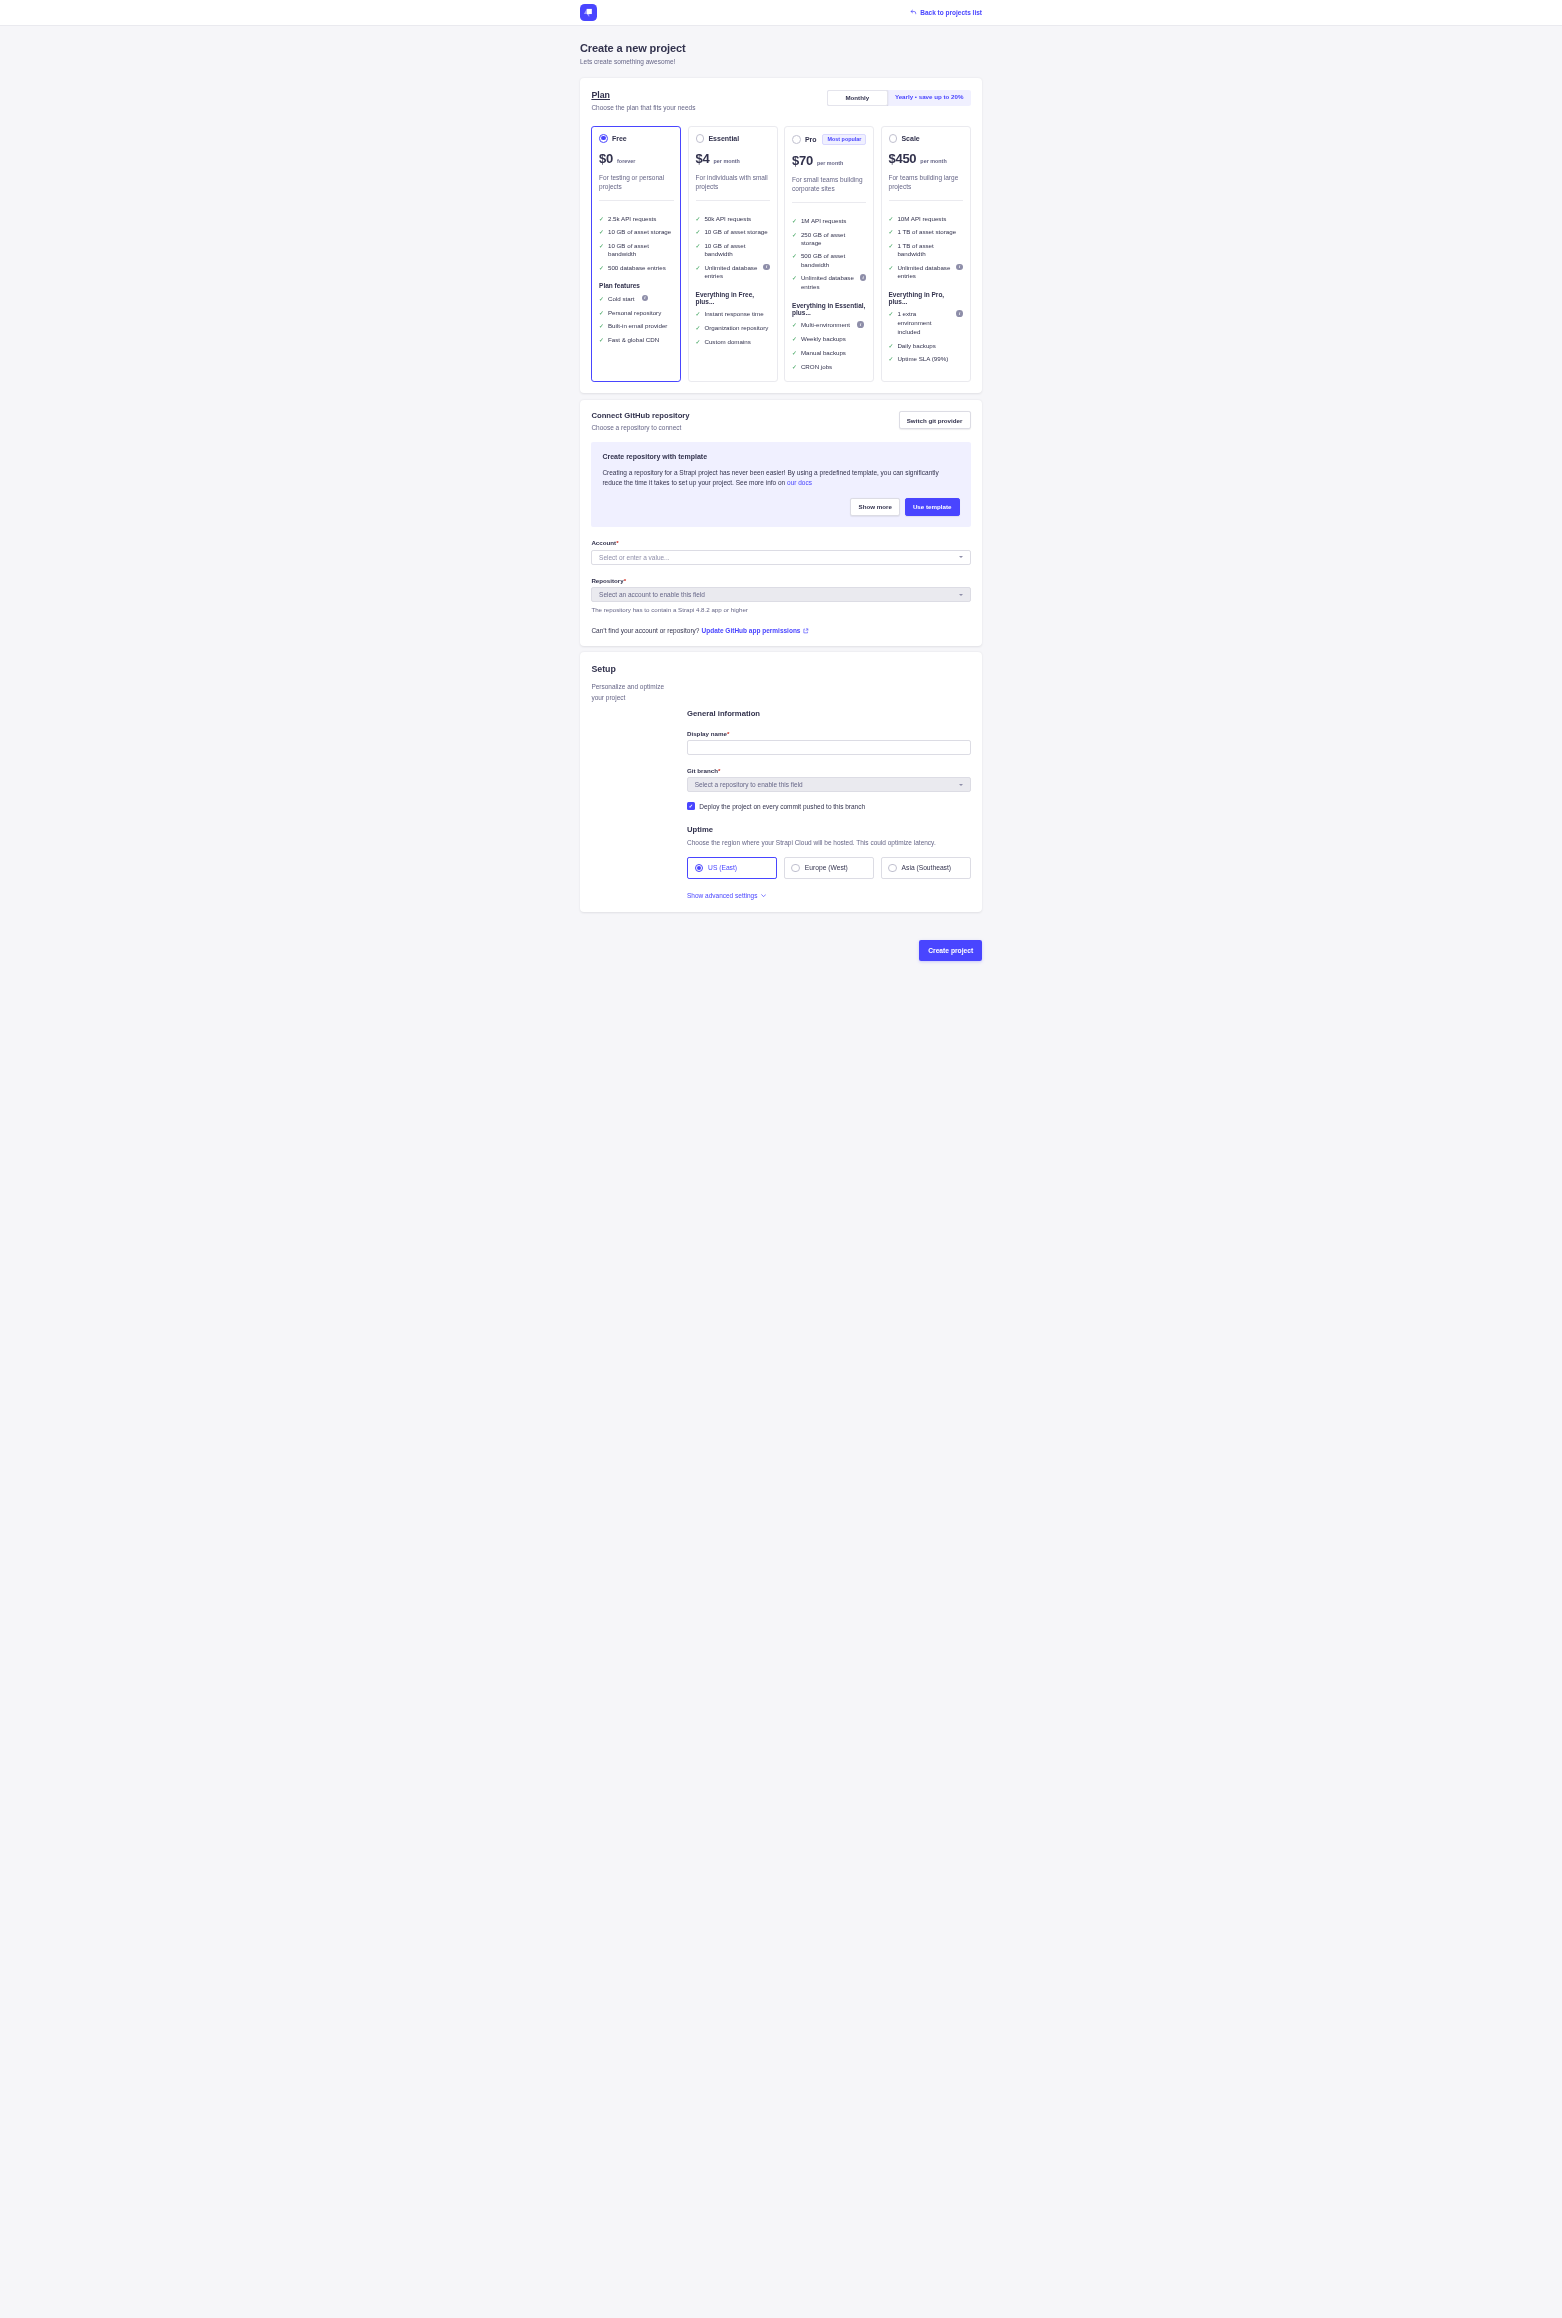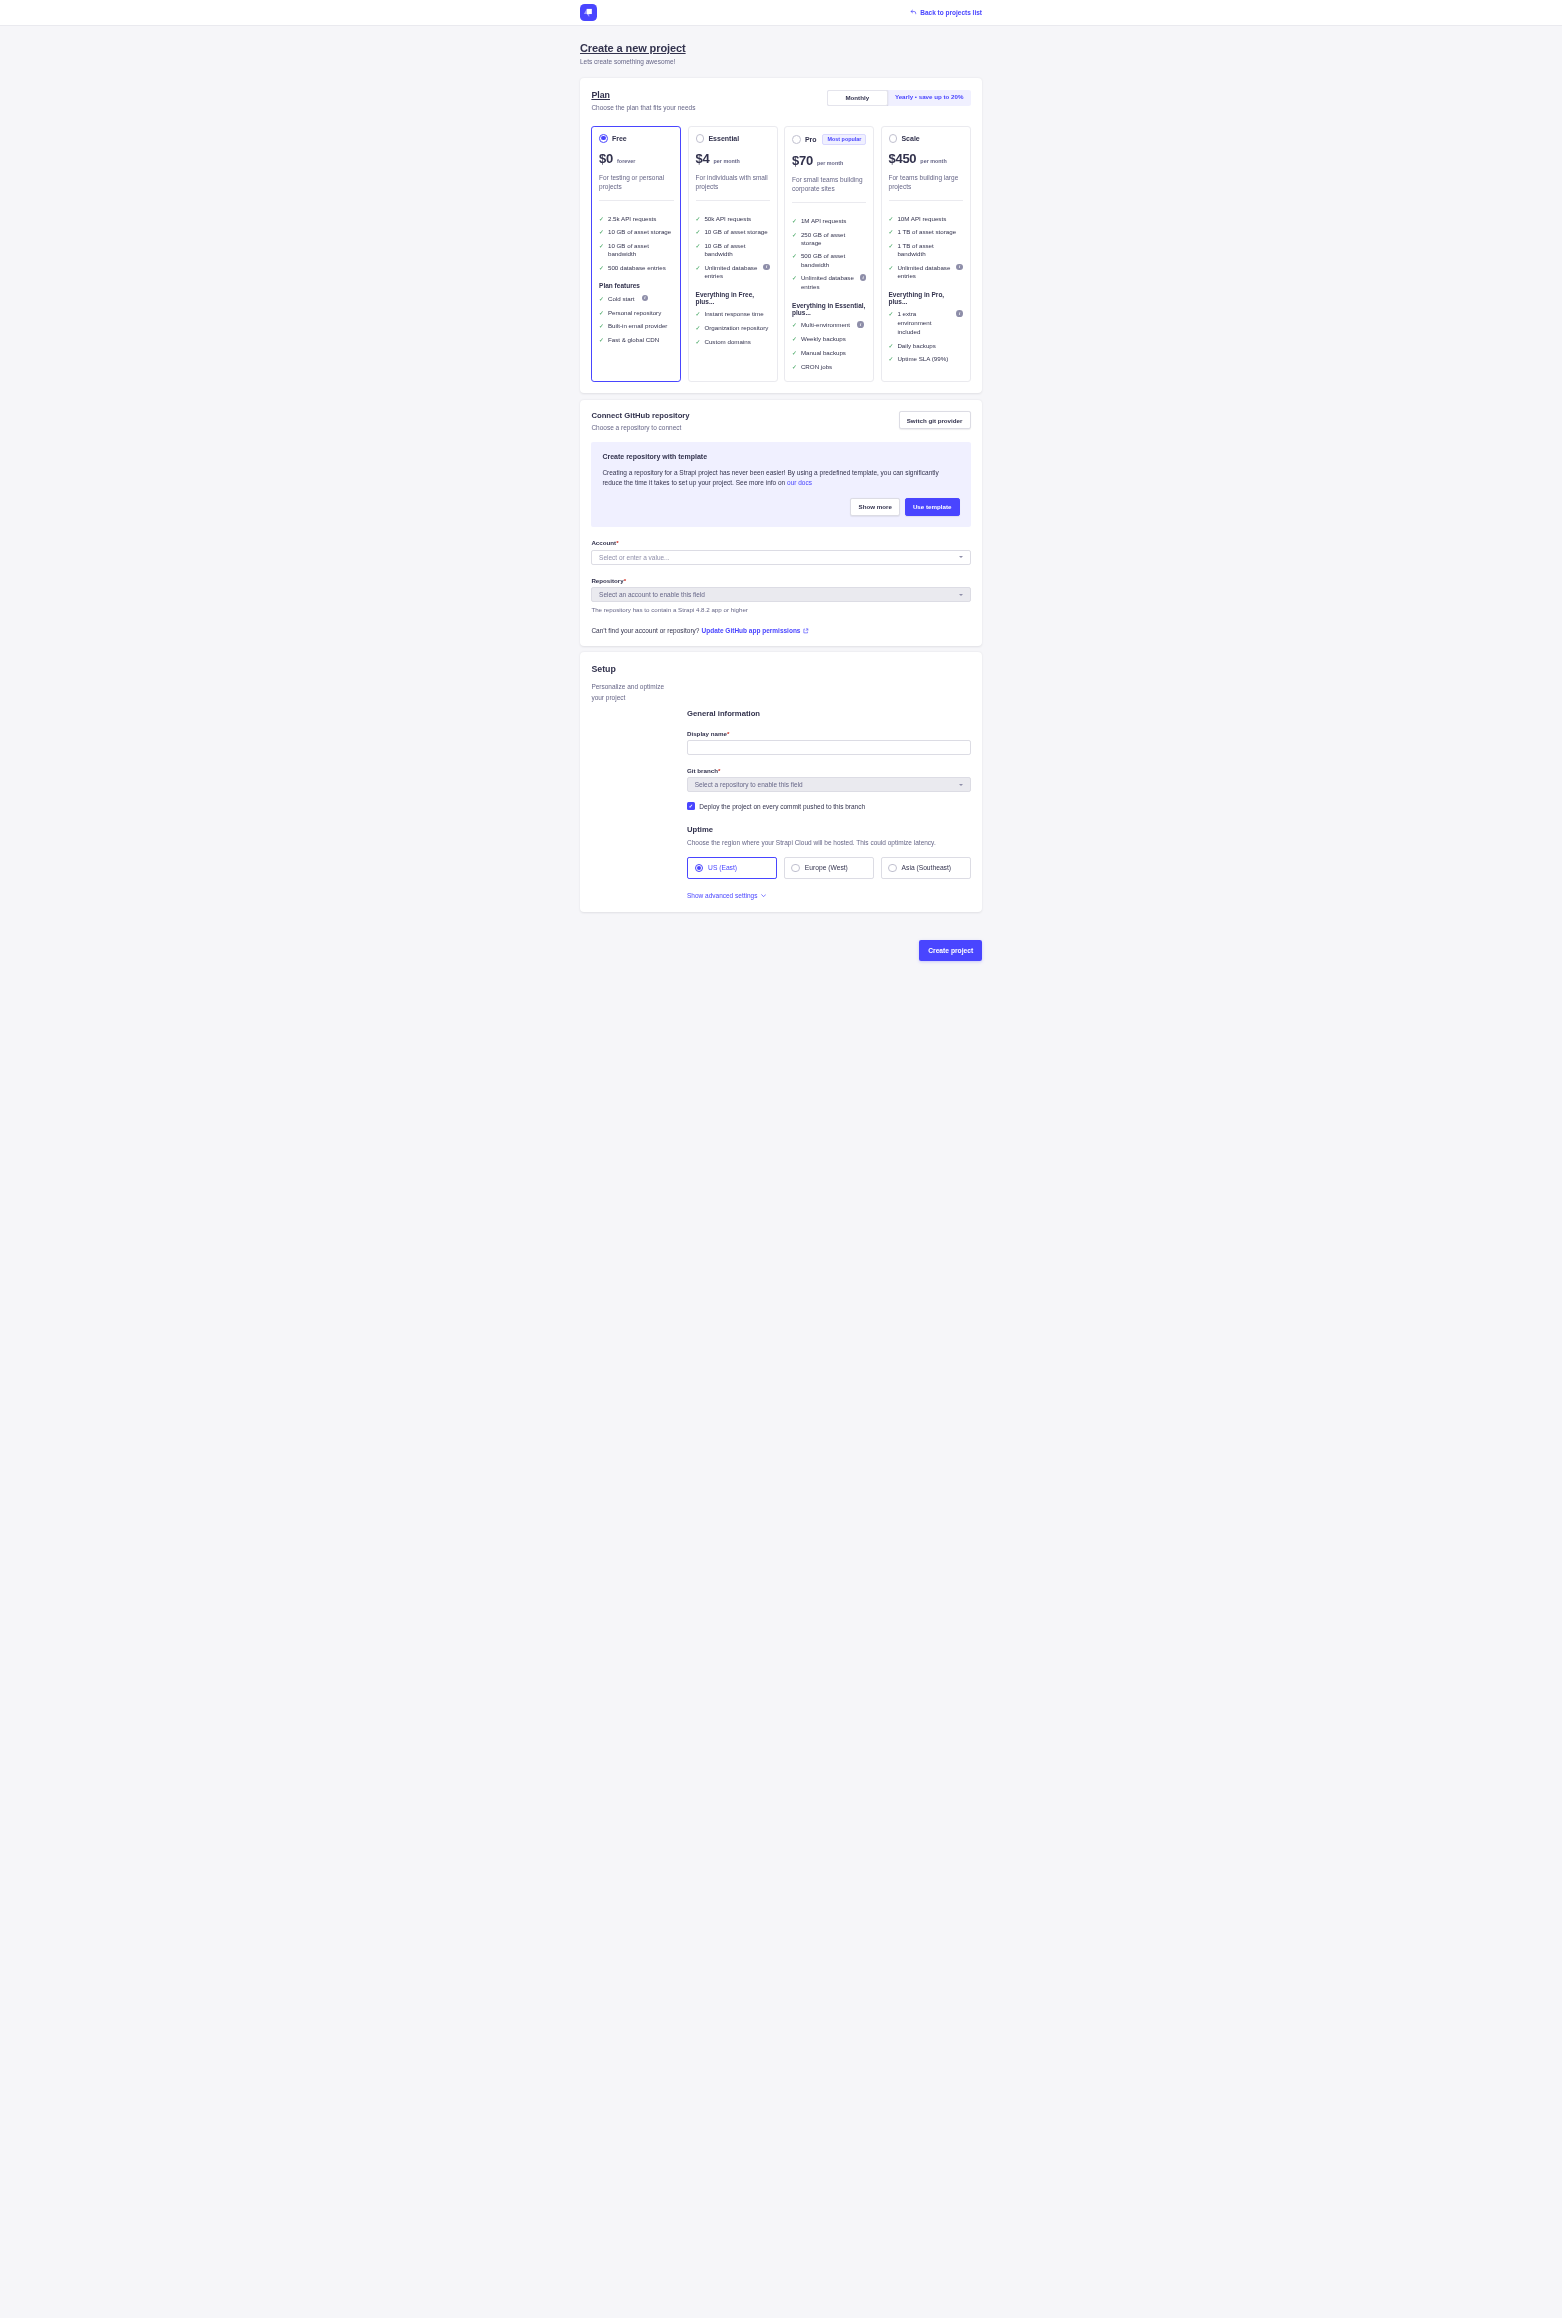--- a/index.html
+++ b/index.html
@@ -5,21 +5,21 @@
   * { box-sizing: border-box; }
   html, body { margin:0; padding:0; background:#F6F6F9; }
   body { font-family:"Liberation Sans", sans-serif; color:#32324D; -webkit-font-smoothing:antialiased; }
 
   .topbar { background:#fff; border-bottom:0.5px solid #EAEAEF; height:26px; display:flex; align-items:center; }
   .topbar-inner { width:402px; margin:0 auto; display:flex; align-items:center; justify-content:space-between; }
   .logo { width:17px; height:17px; border-radius:4.6px; background:#4945FF; display:flex; align-items:center; justify-content:center; cursor:pointer; }
   .back-link { display:inline-flex; align-items:center; gap:3.6px; color:#4945FF; font-size:6.5px; font-weight:600; text-decoration:none; cursor:pointer; }
 
   .container { width:402px; margin:0 auto; }
-  .page-title { font-size:11px; font-weight:700; margin:16px 0 0 0; letter-spacing:-0.1px;text-decoration:underline; }
+  .page-title { font-size:11px; font-weight:700; margin:16px 0 0 0; letter-spacing:-0.1px; }
   .page-subtitle { font-size:6.5px; color:#666687; margin-top:4.1px; }
 
   .card { background:#fff; border-radius:4.1px; box-shadow:0 0.5px 2.1px rgba(33,33,52,.10); padding:11.4px; }
   .card.plan-section { margin-top:13.4px; }
   .card.two-col { margin-top:6.7px; display:flex; gap:18.6px; }
 
   .section-title { font-size:8.8px; font-weight:600;text-decoration:underline; }
   .section-sub { font-size:6.5px; color:#666687; margin-top:3.6px; line-height:1.5; }
 
   .plan-header { display:flex; justify-content:space-between; align-items:flex-start; }

